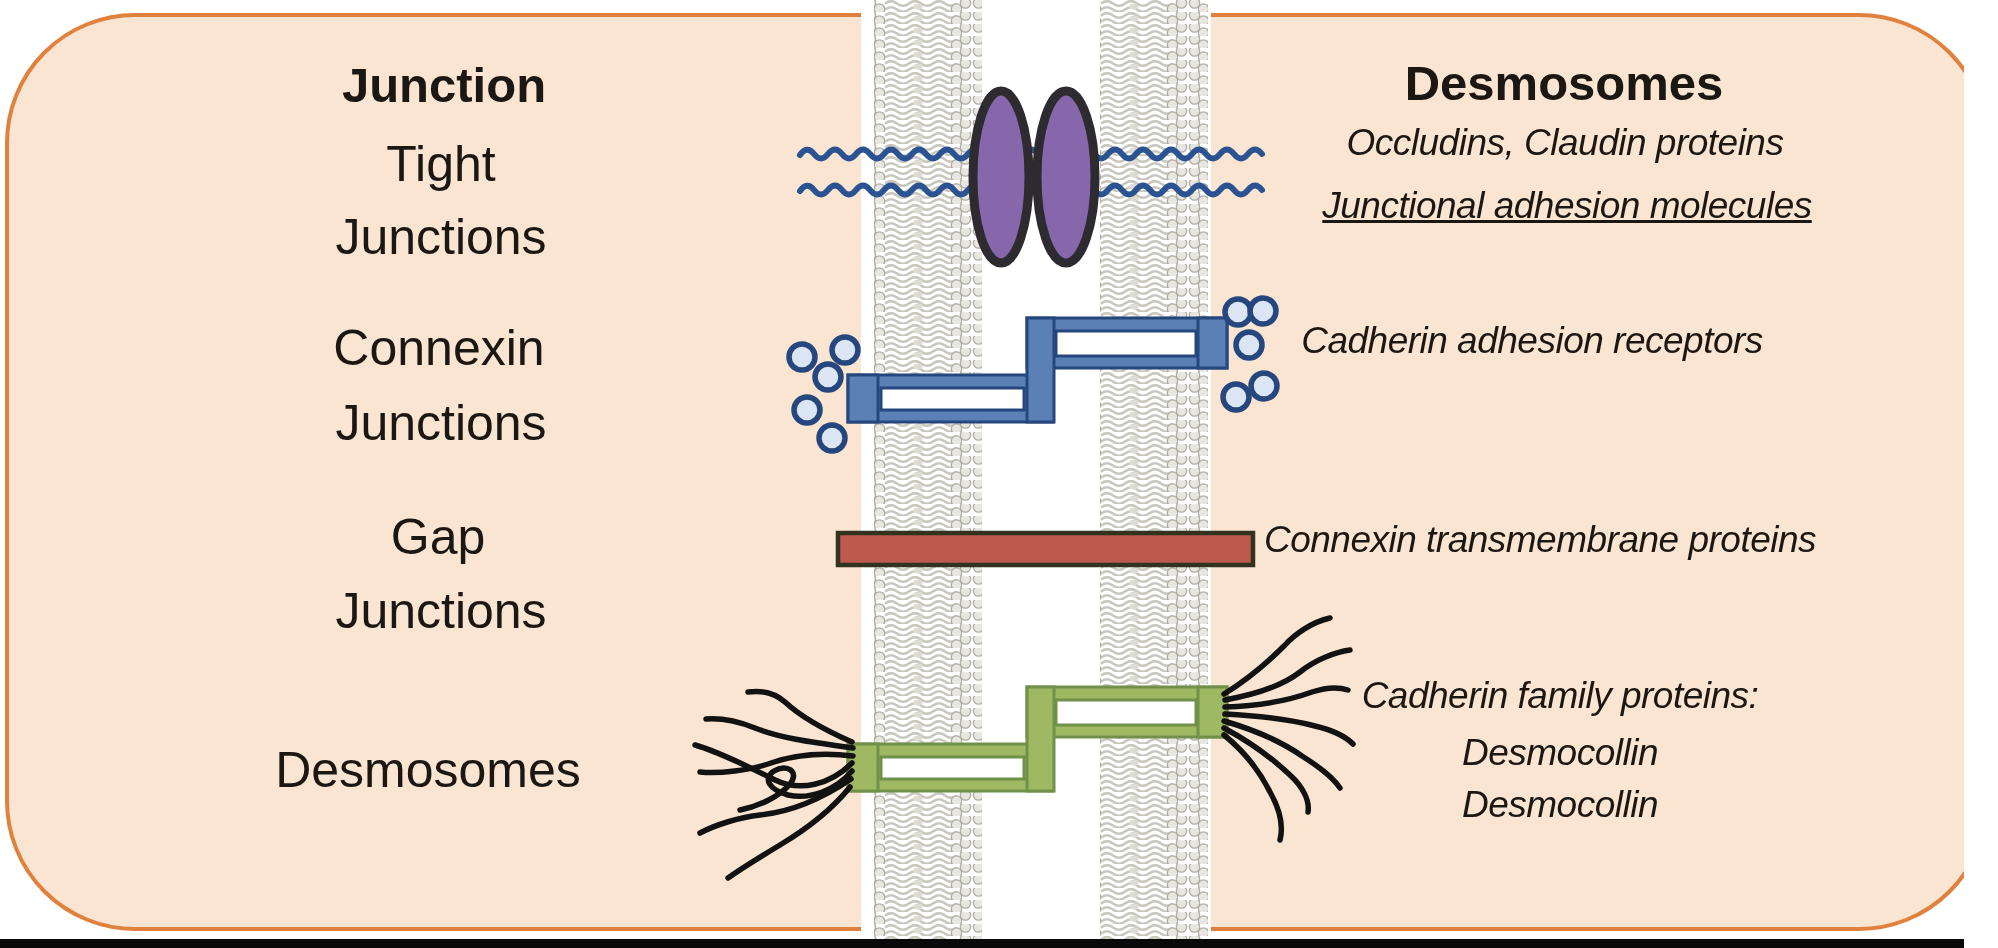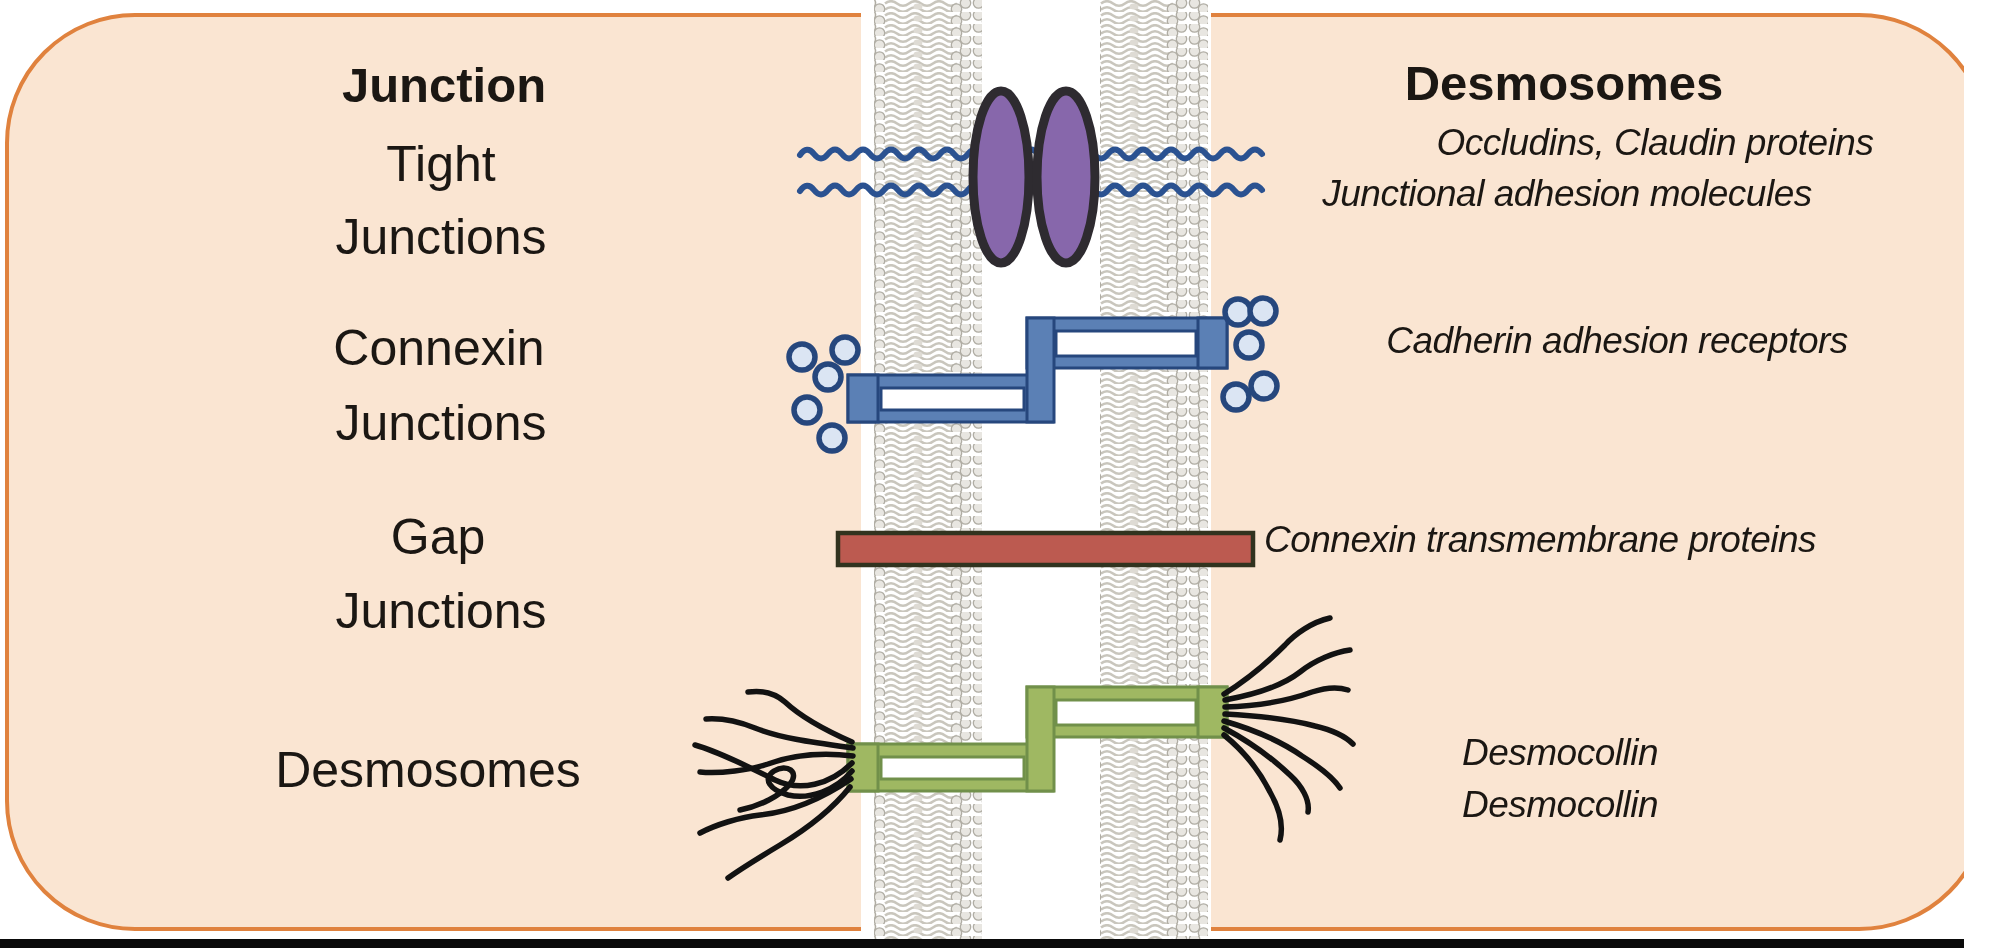--- a/index.html
+++ b/index.html
@@ -111,21 +111,22 @@
   <div class="txt jheader" style="left:444px;top:85px;">Junction</div>
   <div class="txt jlabel" style="left:441px;top:164px;">Tight</div>
   <div class="txt jlabel" style="left:441px;top:237px;">Junctions</div>
   <div class="txt jlabel" style="left:439px;top:348px;">Connexin</div>
   <div class="txt jlabel" style="left:441px;top:423px;">Junctions</div>
   <div class="txt jlabel" style="left:438px;top:537px;">Gap</div>
   <div class="txt jlabel" style="left:441px;top:611px;">Junctions</div>
   <div class="txt jlabel" style="left:428px;top:770px;">Desmosomes</div>
 
   <div class="txt cheader" style="left:1564px;top:83px;">Desmosomes</div>
-  <div class="txt comp" style="left:1655px;top:143px;">Occludins, Claudin proteins</div>
-  <div class="txt comp" style="left:1567px;top:194px;">Junctional adhesion molecules</div>
-  <div class="txt comp" style="left:1617px;top:341px;font-style:italic;">Cadherin adhesion receptors</div>
+  <div class="txt comp" style="left:1565px;top:143px;">Occludins, Claudin proteins</div>
+  <div class="txt comp" style="left:1567px;top:206px;text-decoration:underline;">Junctional adhesion molecules</div>
+  <div class="txt comp" style="left:1532px;top:341px;font-style:italic;">Cadherin adhesion receptors</div>
   <div class="txt comp" style="left:1540px;top:540px;">Connexin transmembrane proteins</div>
+  <div class="txt comp" style="left:1560px;top:696px;">Cadherin family proteins:</div>
   <div class="txt comp" style="left:1560px;top:753px;">Desmocollin</div>
   <div class="txt comp" style="left:1560px;top:805px;">Desmocollin</div>
 
   <div class="bottombar"></div>
 </div>
 
 </body></html>

